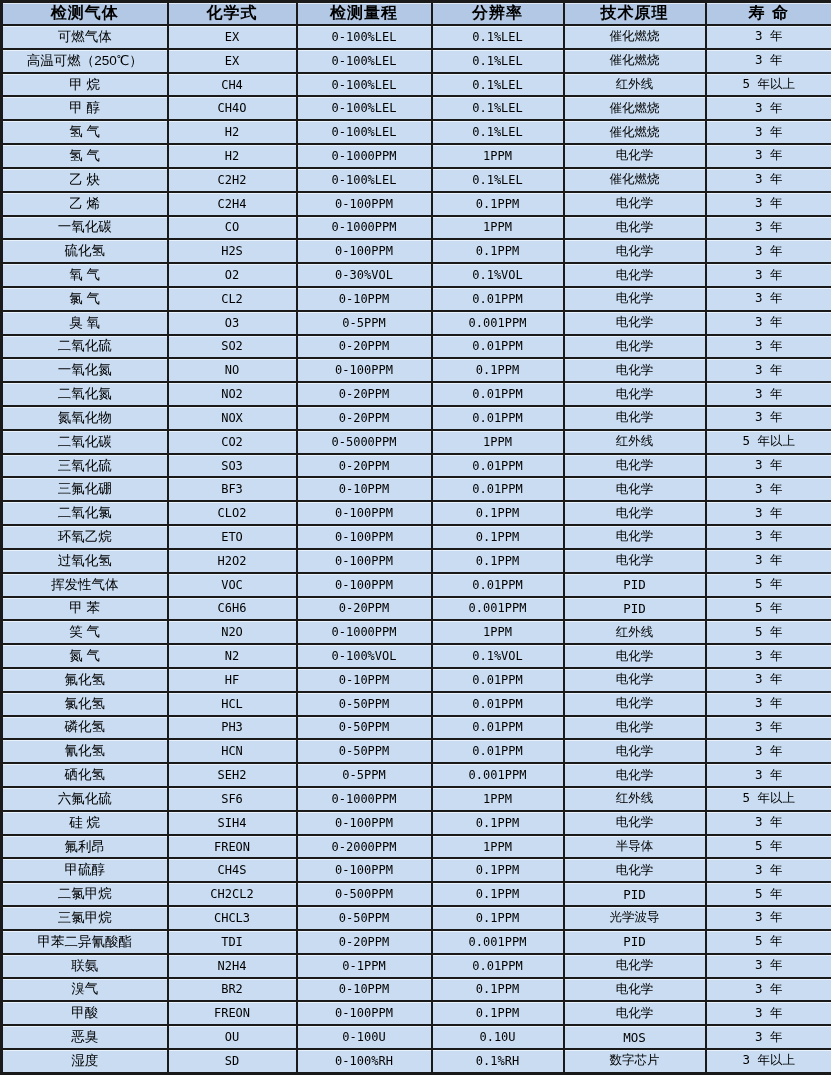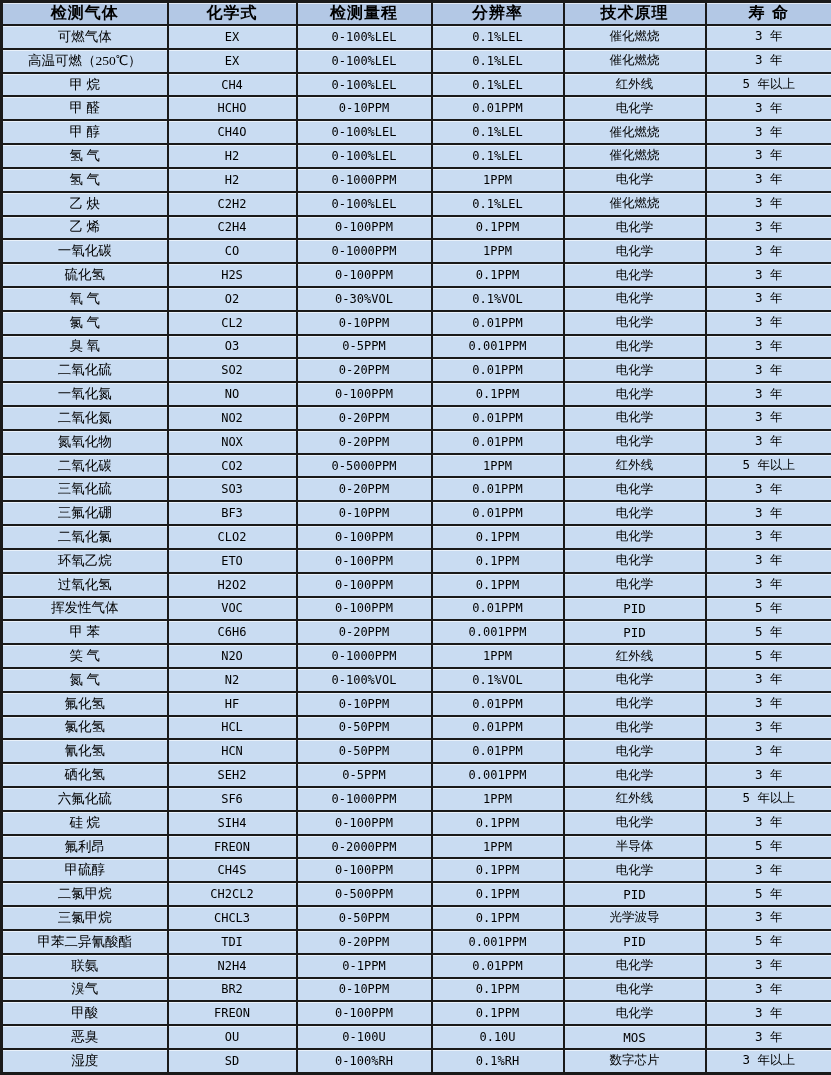--- a/index.html
+++ b/index.html
@@ -25,21 +25,21 @@
   }
   th{
     background:var(--header-bg);
     font-family:"DejaVu Sans","Liberation Sans",sans-serif;
     font-weight:bold;font-size:16px;letter-spacing:1px;
   }
   td{
     font-family:"DejaVu Sans Mono","DejaVu Sans","Liberation Mono",monospace;
     font-size:12px;
   }
-  td.col-gas{font-family:Liberation Serif, serif;font-size:13.5px;}
+  td.col-gas{font-family:Liberation Sans, sans-serif;font-size:13.5px;}
   td.col-principle,td.col-life{font-size:12.5px;}
 </style>
 </head>
 <body>
 
 <div class="page">
   <table class="spec-table">
     <colgroup>
       <col style="width:166px">
       <col style="width:129px">
@@ -77,28 +77,20 @@
         </tr>
         <tr>
           <td class="col-gas">甲 烷</td>
           <td class="col-formula">CH4</td>
           <td class="col-range">0-100%LEL</td>
           <td class="col-resolution">0.1%LEL</td>
           <td class="col-principle">红外线</td>
           <td class="col-life">5 年以上</td>
         </tr>
         <tr>
-          <td class="col-gas">甲 醛</td>
-          <td class="col-formula">HCHO</td>
-          <td class="col-range">0-10PPM</td>
-          <td class="col-resolution">0.01PPM</td>
-          <td class="col-principle">电化学</td>
-          <td class="col-life">3 年</td>
-        </tr>
-        <tr>
           <td class="col-gas">甲 醇</td>
           <td class="col-formula">CH4O</td>
           <td class="col-range">0-100%LEL</td>
           <td class="col-resolution">0.1%LEL</td>
           <td class="col-principle">催化燃烧</td>
           <td class="col-life">3 年</td>
         </tr>
         <tr>
           <td class="col-gas">氢 气</td>
           <td class="col-formula">H2</td>
@@ -287,20 +279,28 @@
           <td class="col-gas">氟化氢</td>
           <td class="col-formula">HF</td>
           <td class="col-range">0-10PPM</td>
           <td class="col-resolution">0.01PPM</td>
           <td class="col-principle">电化学</td>
           <td class="col-life">3 年</td>
         </tr>
         <tr>
           <td class="col-gas">氯化氢</td>
           <td class="col-formula">HCL</td>
+          <td class="col-range">0-50PPM</td>
+          <td class="col-resolution">0.01PPM</td>
+          <td class="col-principle">电化学</td>
+          <td class="col-life">3 年</td>
+        </tr>
+        <tr>
+          <td class="col-gas">磷化氢</td>
+          <td class="col-formula">PH3</td>
           <td class="col-range">0-50PPM</td>
           <td class="col-resolution">0.01PPM</td>
           <td class="col-principle">电化学</td>
           <td class="col-life">3 年</td>
         </tr>
         <tr>
           <td class="col-gas">氰化氢</td>
           <td class="col-formula">HCN</td>
           <td class="col-range">0-50PPM</td>
           <td class="col-resolution">0.01PPM</td>

